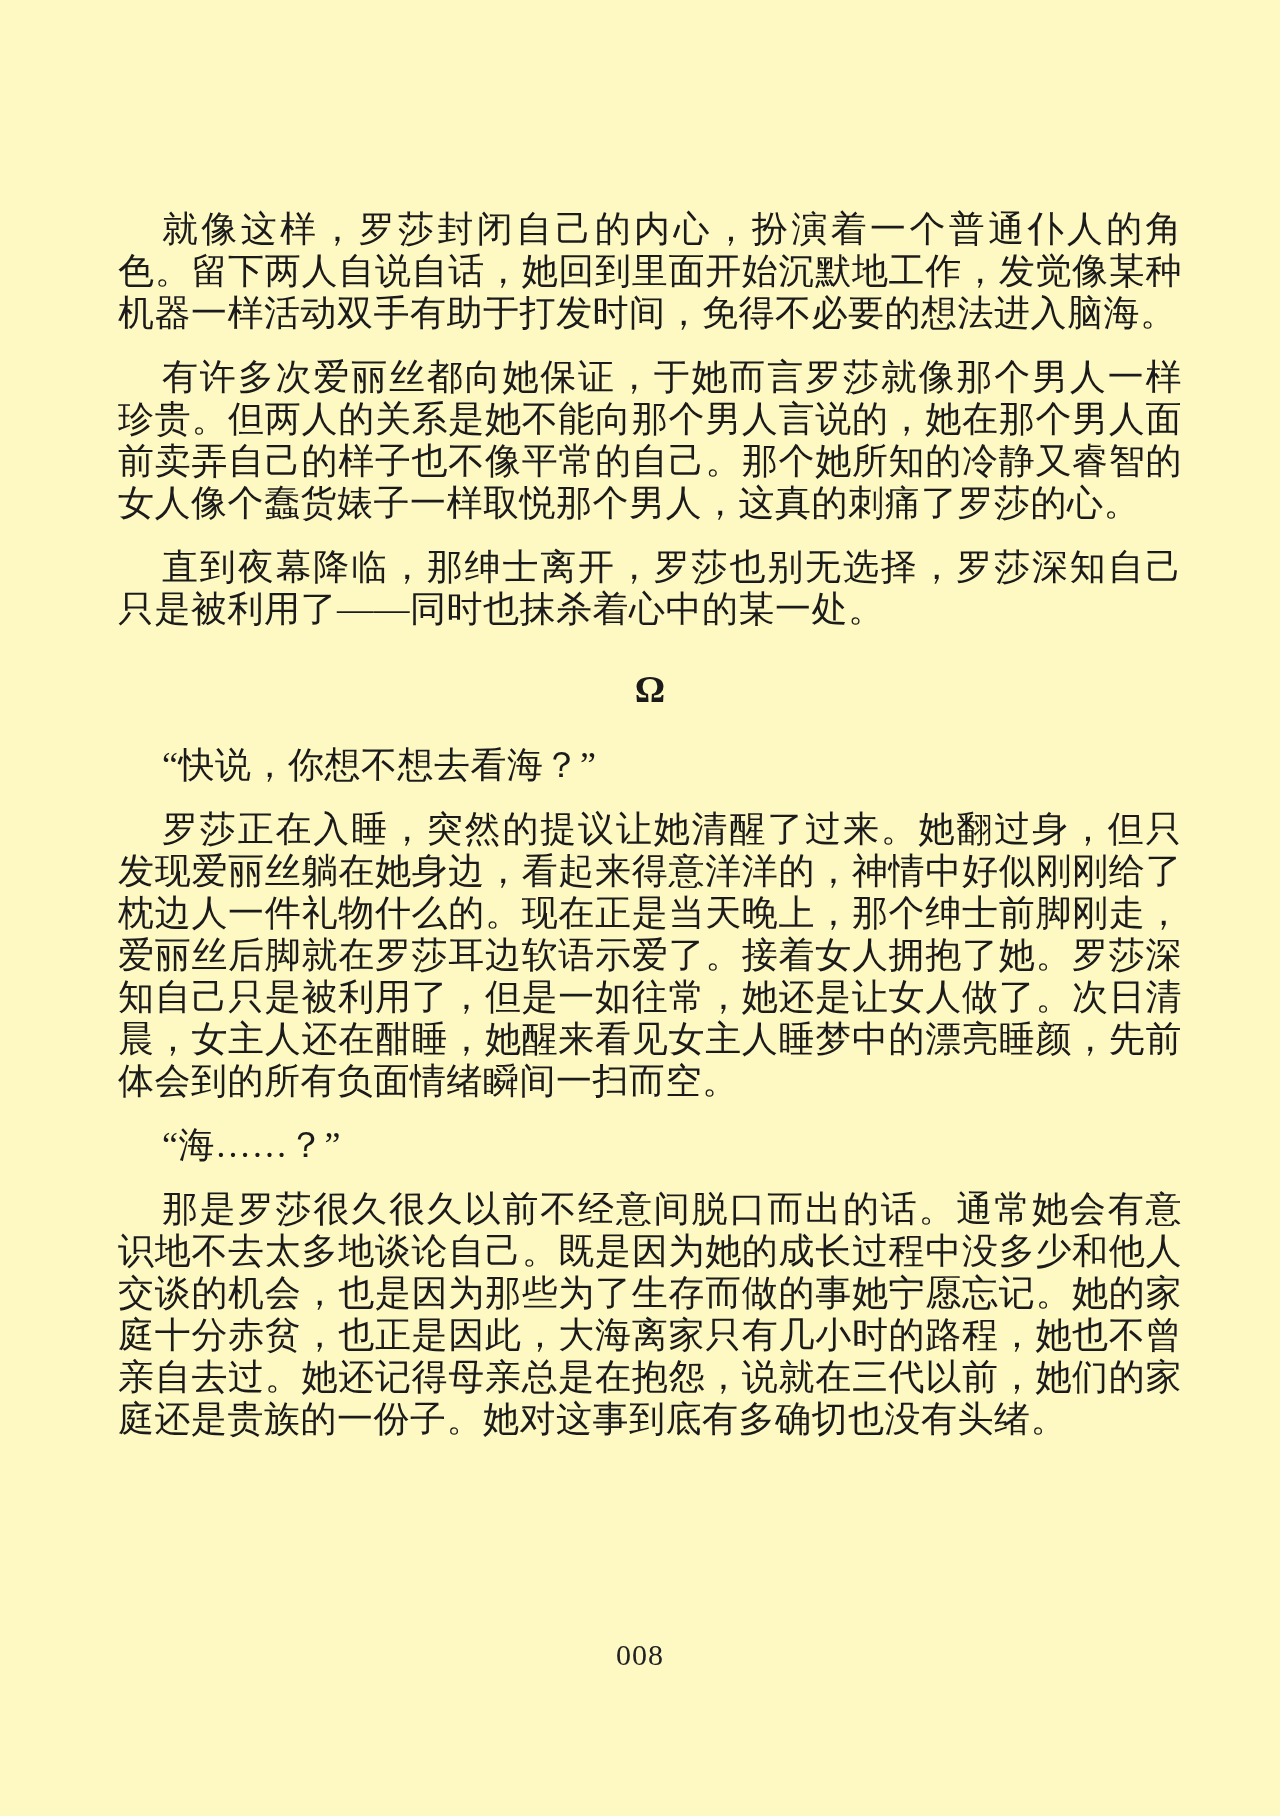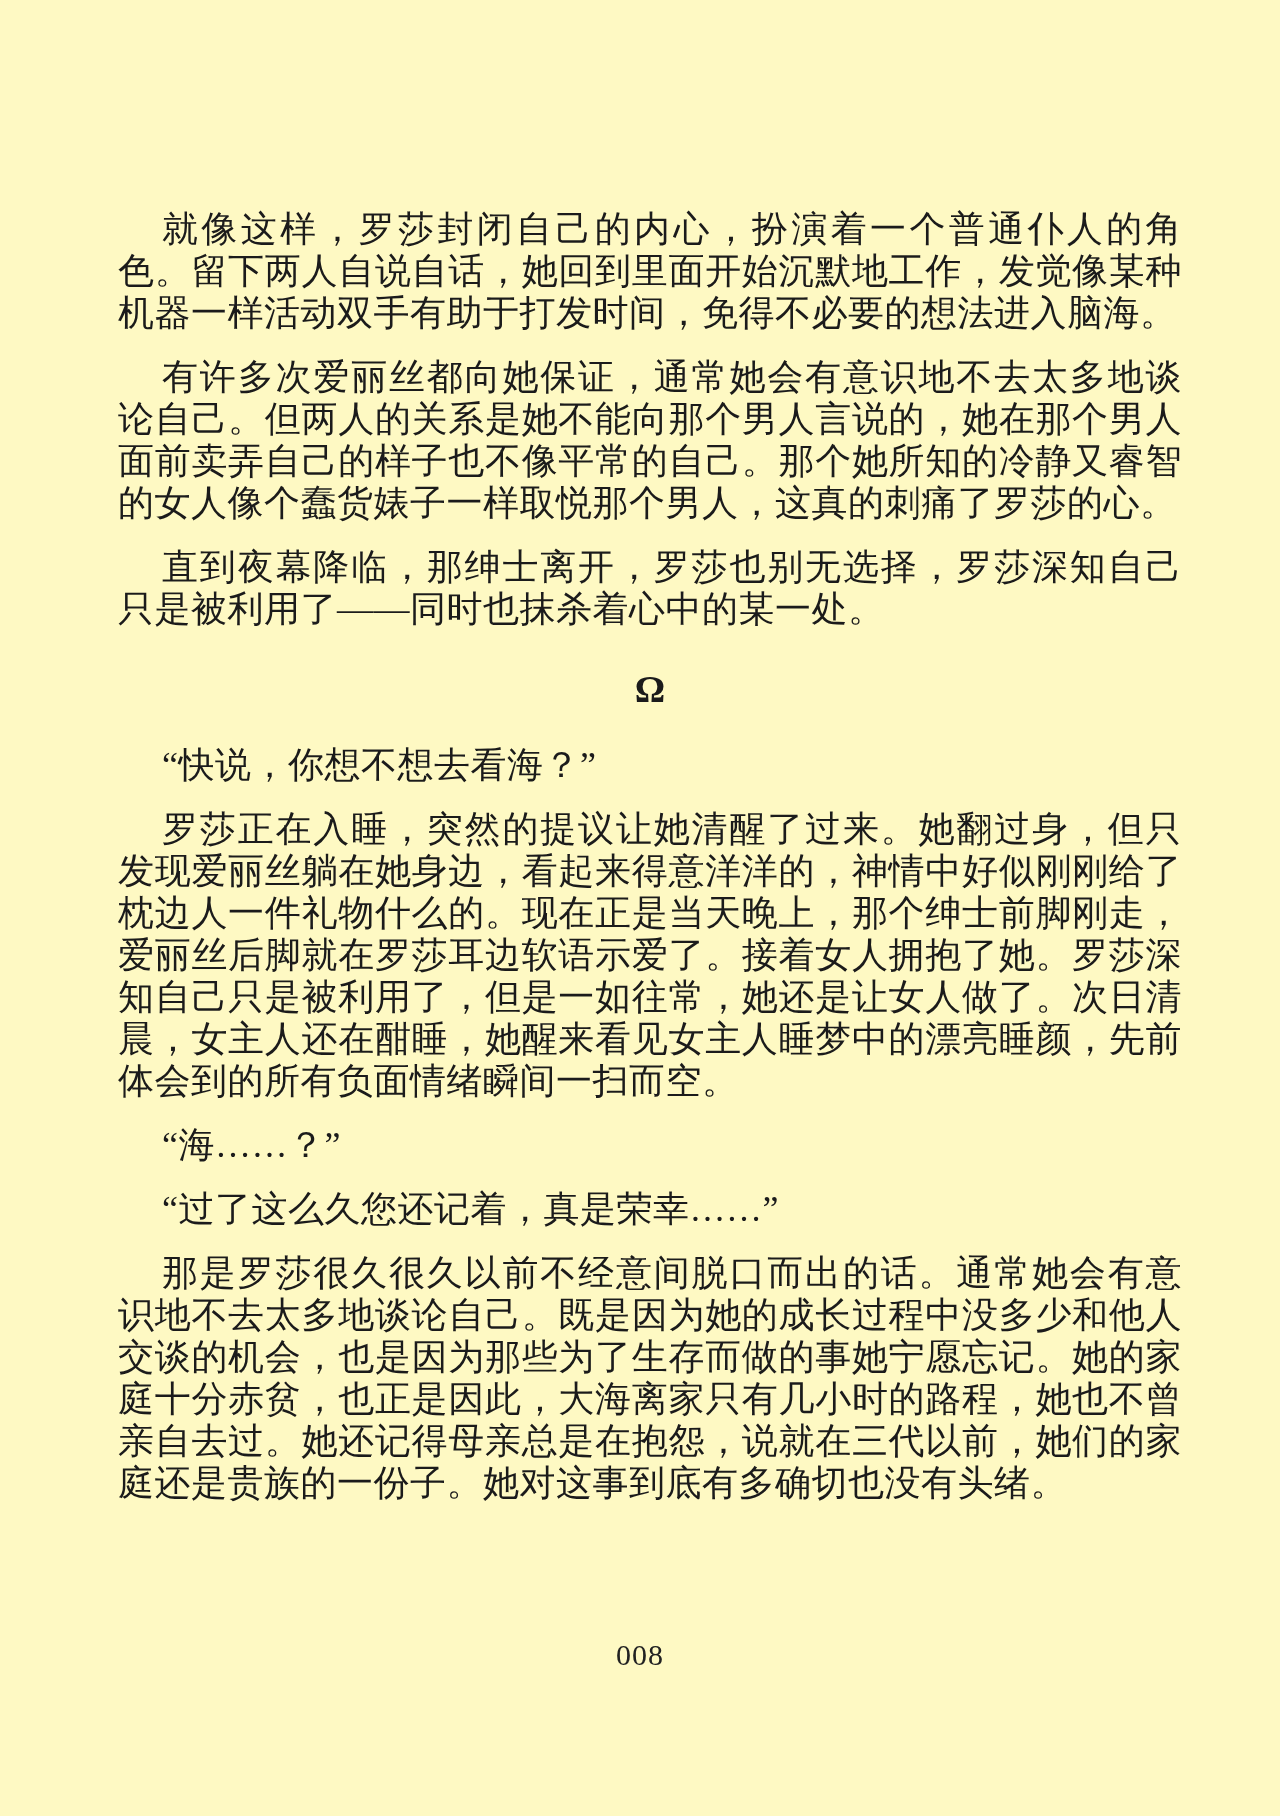--- a/index.html
+++ b/index.html
@@ -51,23 +51,22 @@
     color: #222;
     font-family: "Liberation Serif", "DejaVu Serif", serif;
   }
 </style>
 </head>
 <body>
 
 <div class="page">
   <div class="content">
     <p class="para">就像这样，罗莎封闭自己的内心，扮演着一个普通仆人的角色。留下两人自说自话，她回到里面开始沉默地工作，发觉像某种机器一样活动双手有助于打发时间，免得不必要的想法进入脑海。</p>
-    <p class="para">有许多次爱丽丝都向她保证，通常她会有意识地不去太多地谈论自己。但两人的关系是她不能向那个男人言说的，她在那个男人面前卖弄自己的样子也不像平常的自己。那个她所知的冷静又睿智的女人像个蠢货婊子一样取悦那个男人，这真的刺痛了罗莎的心。</p>
+    <p class="para">有许多次爱丽丝都向她保证，于她而言罗莎就像那个男人一样珍贵。但两人的关系是她不能向那个男人言说的，她在那个男人面前卖弄自己的样子也不像平常的自己。那个她所知的冷静又睿智的女人像个蠢货婊子一样取悦那个男人，这真的刺痛了罗莎的心。</p>
     <p class="para">直到夜幕降临，那绅士离开，罗莎也别无选择，罗莎深知自己只是被利用了——同时也抹杀着心中的某一处。</p>
     <div class="divider">Ω</div>
     <p class="para">“快说，你想不想去看海？”</p>
     <p class="para">罗莎正在入睡，突然的提议让她清醒了过来。她翻过身，但只发现爱丽丝躺在她身边，看起来得意洋洋的，神情中好似刚刚给了枕边人一件礼物什么的。现在正是当天晚上，那个绅士前脚刚走，爱丽丝后脚就在罗莎耳边软语示爱了。接着女人拥抱了她。罗莎深知自己只是被利用了，但是一如往常，她还是让女人做了。次日清晨，女主人还在酣睡，她醒来看见女主人睡梦中的漂亮睡颜，先前体会到的所有负面情绪瞬间一扫而空。</p>
     <p class="para">“海……？”</p>
-    <p class="para">“过了这么久您还记着，真是荣幸……”</p>
     <p class="para">那是罗莎很久很久以前不经意间脱口而出的话。通常她会有意识地不去太多地谈论自己。既是因为她的成长过程中没多少和他人交谈的机会，也是因为那些为了生存而做的事她宁愿忘记。她的家庭十分赤贫，也正是因此，大海离家只有几小时的路程，她也不曾亲自去过。她还记得母亲总是在抱怨，说就在三代以前，她们的家庭还是贵族的一份子。她对这事到底有多确切也没有头绪。</p>
   </div>
   <div class="page-number">008</div>
 </div>
 
 </body></html>

